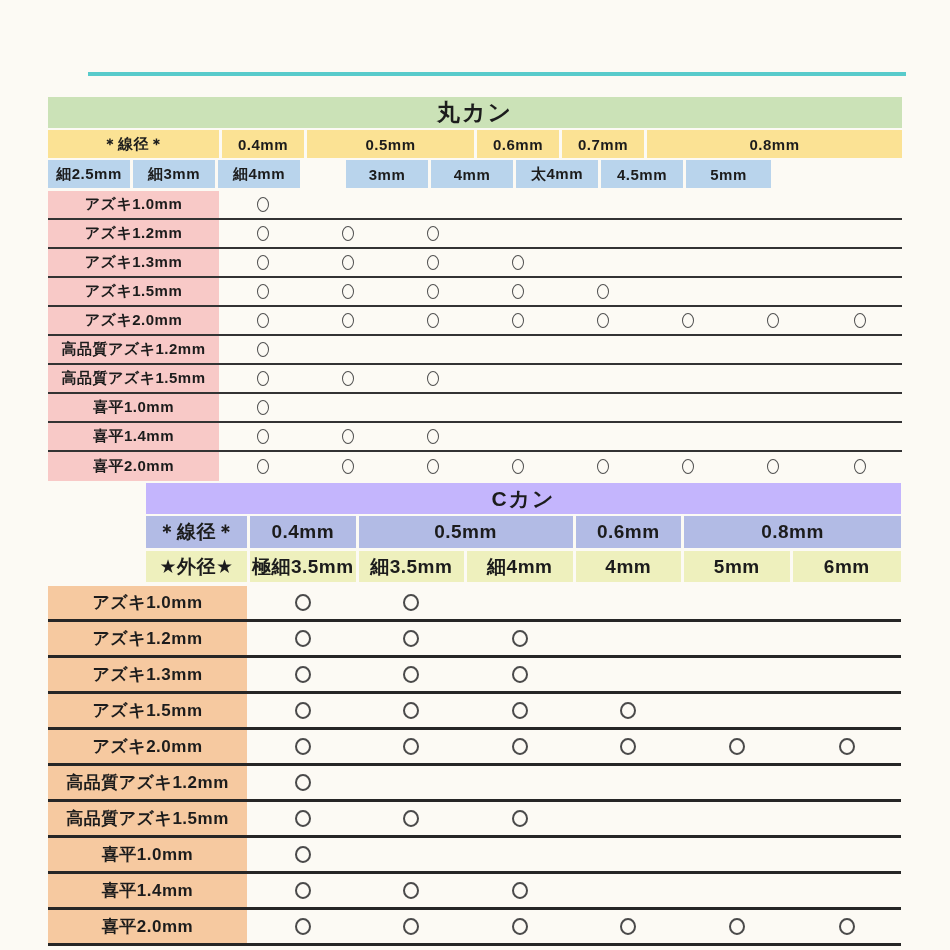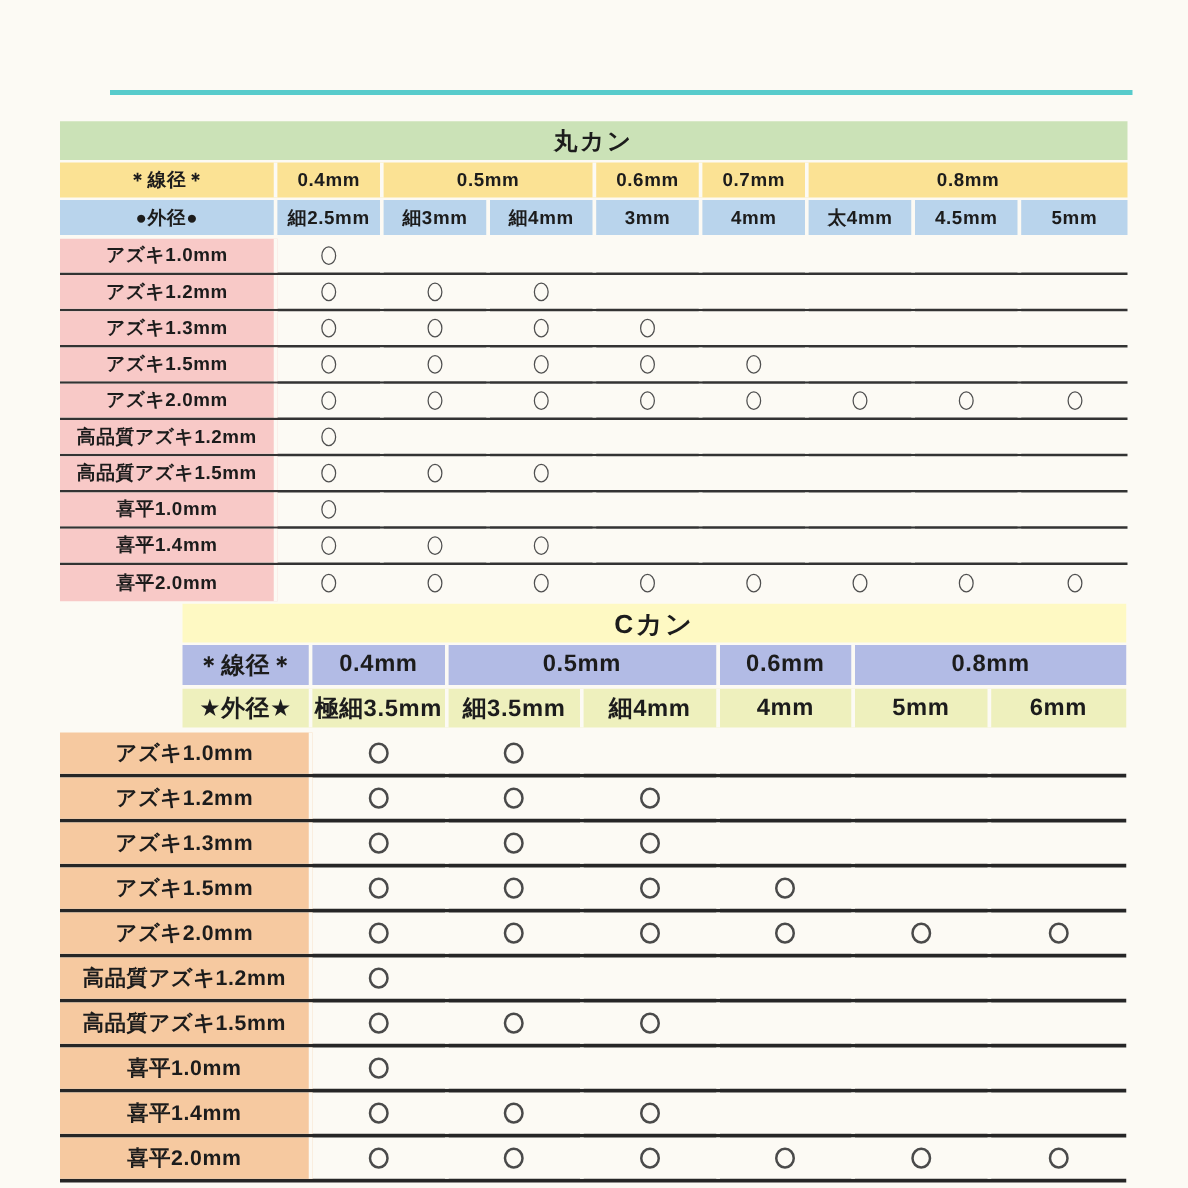--- a/index.html
+++ b/index.html
@@ -41,21 +41,21 @@
     display:flex;align-items:center;justify-content:center;
     font-weight:bold;letter-spacing:.5px;
     border-right:3px solid var(--pagebg);
   }
   .hrow .cell:last-child{border-right:none;}
   .drow .cell:last-child{border-right:none;}
   .circle{display:inline-block;border-radius:50%;}
 
   
   .t1{top:97px;width:854px;}
-  .t1 .band{height:31px;width:854px;font-size:19px;margin-bottom:2px;}
+  .t1 .band{height:31px;width:854px;font-size:23px;margin-bottom:2px;}
   .t1 .hrow{margin-bottom:2px;}
   .t1 .hrow.od{margin-bottom:3px;}
   .t1 .hrow .cell{height:28px;font-size:15px;}
   .t1 .hrow.wire .cell{height:28px;}
   .t1 .drow{height:29px;border-bottom:2px solid var(--line1);font-size:15px;}
   .t1 .drow:last-child{border-bottom:none;}
   .t1 .circle{width:12px;height:15px;border:1.5px solid #4f4f4f;}
 
   
   .t2{top:483px;width:853px;}
@@ -78,25 +78,24 @@
       <div class="band" style="background: rgb(203, 226, 183);">丸カン</div>
       <div class="hrow wire">
         <div class="cell" style="width: 174px; background: rgb(251, 226, 148);">＊線径＊</div>
         <div class="cell" style="width: 85px; background: rgb(251, 226, 148);">0.4mm</div>
         <div class="cell" style="width: 170px; background: rgb(251, 226, 148);">0.5mm</div>
         <div class="cell" style="width: 85px; background: rgb(251, 226, 148);">0.6mm</div>
         <div class="cell" style="width: 85px; background: rgb(251, 226, 148);">0.7mm</div>
         <div class="cell" style="width: 255px; background: rgb(251, 226, 148);">0.8mm</div>
       </div>
       <div class="hrow od">
-        <div class="cell" style="width: 174px; background: rgb(185, 212, 236);">●外径●</div>
         <div class="cell" style="width: 85px; background: rgb(185, 212, 236);">細2.5mm</div>
         <div class="cell" style="width: 85px; background: rgb(185, 212, 236);">細3mm</div>
         <div class="cell" style="width: 85px; background: rgb(185, 212, 236);">細4mm</div>
-        <div class="cell" style="width: 85px; background: rgb(185, 212, 236);">3mm</div>
+        <div class="cell" style="width: 85px; background: rgb(185, 212, 236); margin-left: 43px;">3mm</div>
         <div class="cell" style="width: 85px; background: rgb(185, 212, 236);">4mm</div>
         <div class="cell" style="width: 85px; background: rgb(185, 212, 236);">太4mm</div>
         <div class="cell" style="width: 85px; background: rgb(185, 212, 236);">4.5mm</div>
         <div class="cell" style="width: 85px; background: rgb(185, 212, 236);">5mm</div>
       </div>
       <div class="drow">
         <div class="cell" style="width: 174px; background: rgb(248, 201, 199);">アズキ1.0mm</div>
         <div class="cell" style="width: 85px;">
           <span class="circle"></span>
         </div>
@@ -274,21 +273,21 @@
         </div>
         <div class="cell" style="width: 85px;">
           <span class="circle"></span>
         </div>
         <div class="cell" style="width: 85px;">
           <span class="circle"></span>
         </div>
       </div>
     </div>
   <div class="ctable t2" id="table-1">
-      <div class="band" style="background: #fef9c3;">Cカン</div>
+      <div class="band" style="background: #c4b5fd;">Cカン</div>
       <div class="hrow wire">
         <div class="cell" style="width: 104px; background: rgb(178, 187, 229);">＊線径＊</div>
         <div class="cell" style="width: 108.5px; background: rgb(178, 187, 229);">0.4mm</div>
         <div class="cell" style="width: 217px; background: rgb(178, 187, 229);">0.5mm</div>
         <div class="cell" style="width: 108.5px; background: rgb(178, 187, 229);">0.6mm</div>
         <div class="cell" style="width: 217px; background: rgb(178, 187, 229);">0.8mm</div>
       </div>
       <div class="hrow od">
         <div class="cell" style="width: 104px; background: rgb(238, 240, 189);">★外径★</div>
         <div class="cell" style="width: 108.5px; background: rgb(238, 240, 189);">極細3.5mm</div>

